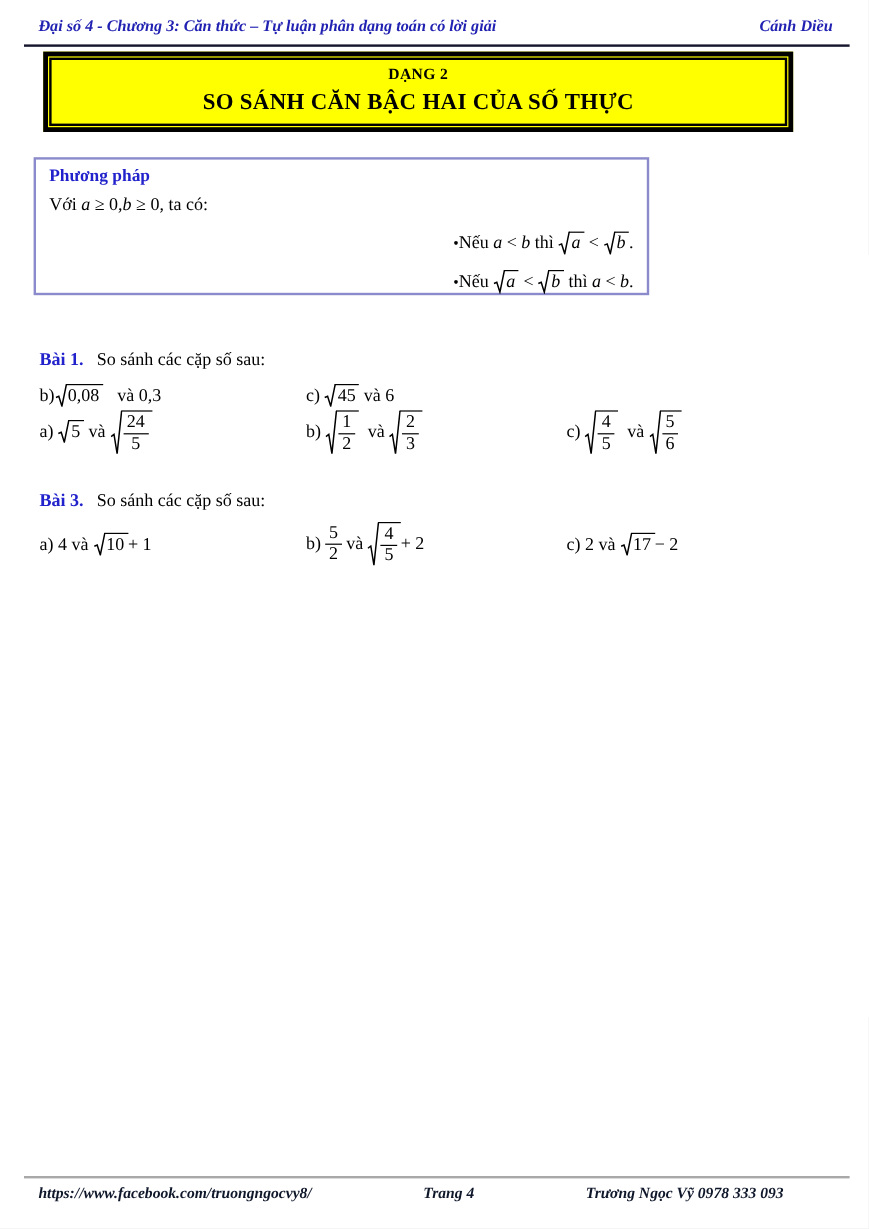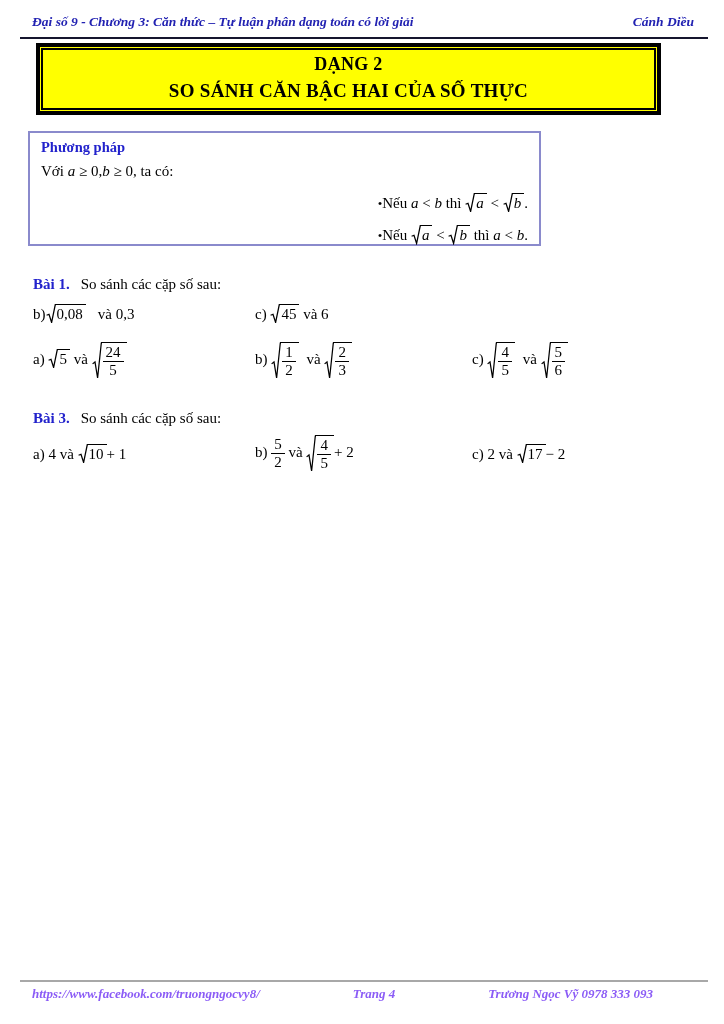--- a/index.html
+++ b/index.html
@@ -9,21 +9,21 @@
     margin:0 auto;overflow:hidden;
   }
   
   .header{position:absolute;left:32px;right:30px;top:14px;display:flex;
     justify-content:space-between;font-size:13.5px;font-weight:bold;font-style:italic;color:#2222b2;}
   .header-rule{position:absolute;left:20px;right:16px;top:37px;height:2px;background:#15152e;}
   
   .banner{position:absolute;left:36px;top:43px;width:625px;box-sizing:border-box;
     border:4px solid #000;background:#ffff00;padding:1px;}
   .banner-inner{border:2px solid #000;background:#ffff00;text-align:center;padding:4px 8px 6px;}
-  .banner-line1{font-size:18px;font-weight:bold;letter-spacing:.3px;}
+  .banner-line1{font-size:13px;font-weight:bold;letter-spacing:.3px;}
   .banner-line2{font-size:19px;font-weight:bold;letter-spacing:.3px;margin-top:5px;}
   
   .method-box{position:absolute;left:28px;top:131px;width:513px;height:115px;box-sizing:border-box;
     border:2px solid #8a8acc;padding:6px 11px;}
   .method-title{color:#2222cc;font-weight:bold;font-size:14.5px;}
   .method-intro{margin-top:7px;font-size:15px;}
   .bullet{margin:13px 0 0 16px;font-size:15px;text-align:right;}
   .bullet .dot{display:inline-block;width:16px;font-size:13px;}
   
   .math{font-size:15px;}
@@ -31,41 +31,41 @@
   .msqrt{display:inline-block;position:relative;padding-left:9px;white-space:nowrap;}
   .msqrt svg.radical{position:absolute;left:0;top:0;width:10px;height:100%;}
   .msqrt .rbody{display:inline-block;border-top:1.4px solid #000;padding:1px 3px 0 2px;line-height:1.15;}
   .msqrt.tall{vertical-align:middle;}
   .mfrac{display:inline-flex;flex-direction:column;text-align:center;vertical-align:middle;line-height:1.15;}
   .mfrac .fnum{display:block;padding:0 3px;}
   .mfrac .fden{display:block;border-top:1.1px solid #000;padding:0 3px;}
   .msqrt .mfrac{vertical-align:baseline;}
   
   .bai{position:absolute;left:33px;right:20px;}
-  #bai1{top:276px;} #bai2{top:335px;} #bai3{top:410px;}
+  #bai1{top:292px;} #bai2{top:335px;} #bai3{top:410px;}
   .bai-head{font-size:15px;}
   .bai-label{color:#2222cc;font-weight:bold;margin-right:11px;}
   .bai-row{display:grid;grid-template-columns:222px 217px auto;align-items:center;font-size:15px;}
   #bai1 .bai-row{margin-top:11px;}
   #bai2 .bai-row{margin-top:7px;}
   #bai3 .bai-row{margin-top:8px;}
   .tab{margin-left:12px;}
   .sp{margin-left:4px;}
   
   .footer-rule{position:absolute;left:20px;right:16px;top:980px;height:2px;background:#a8a8a8;}
   .footer{position:absolute;left:32px;right:71px;top:986px;display:flex;justify-content:space-between;
-    color:#8b5cf6;font-weight:bold;font-style:italic;font-size:13px;}
+    color:#0f172a;font-weight:bold;font-style:italic;font-size:13px;}
 </style>
 </head>
 <body>
 
 <div class="page">
 
   <div class="header">
-    <span>Đại số 9 - Chương 3: Căn thức  – Tự luận phân dạng toán có lời giải</span>
+    <span>Đại số 4 - Chương 3: Căn thức  – Tự luận phân dạng toán có lời giải</span>
     <span>Cánh Diều</span>
   </div>
   <div class="header-rule"></div>
 
   <div class="banner">
     <div class="banner-inner">
       <div class="banner-line1">DẠNG 2</div>
       <div class="banner-line2">SO SÁNH CĂN BẬC HAI CỦA SỐ THỰC</div>
     </div>
   </div>

